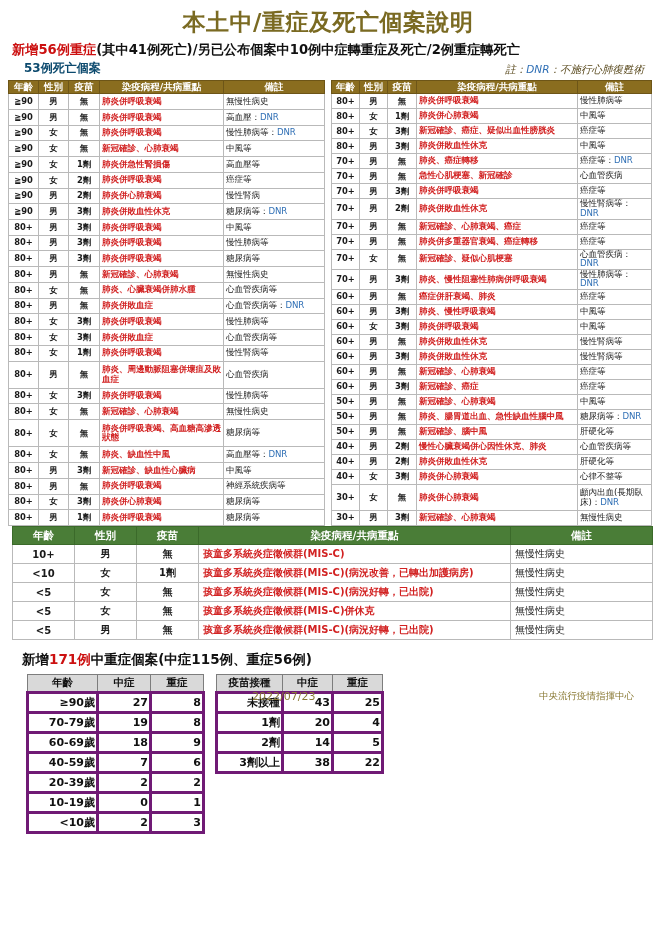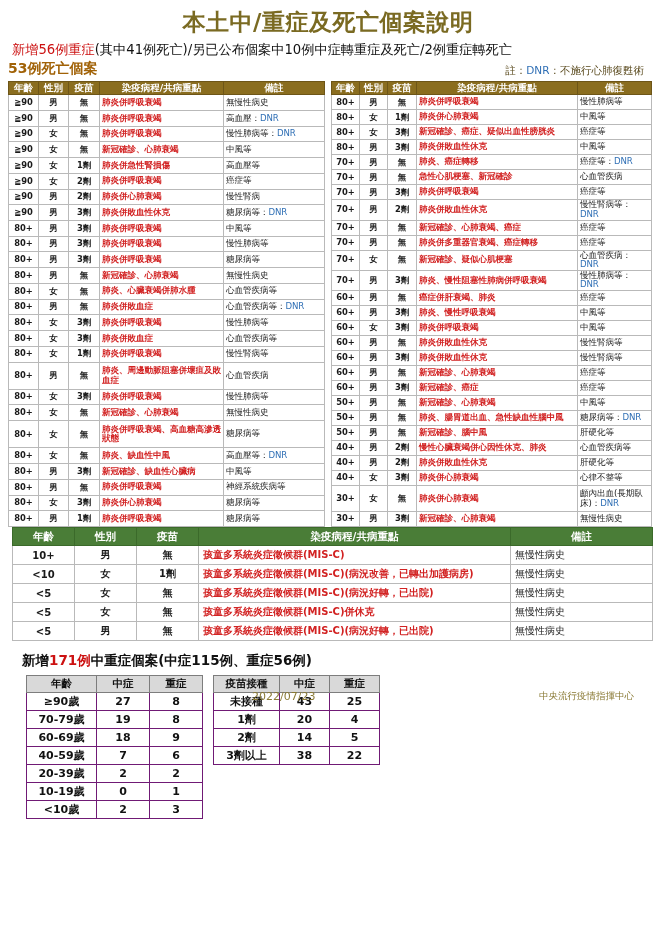--- a/index.html
+++ b/index.html
@@ -19,34 +19,34 @@
     text-align:center;
     font-size: 23px;
     font-weight: bold;
     color: #7a6a22;
     letter-spacing: 0.5px;
     padding-top: 9px;
     line-height: 1.15;
   }
   .subtitle {
     font-size: 13.2px;
-    font-weight: normal;
+    font-weight: bold;
     color: #111;
     margin-top: 7px;
     margin-left: 4px;
     white-space: nowrap;
     line-height: 1.2;
   }
   .subtitle .hl { color: #cc1111; }
   .sub2row { display:flex; align-items:flex-end; justify-content:space-between; margin-top:2px; }
   .sub2 {
-    font-size: 14px; font-weight: bold; color:#a16207;
-    margin-left: 0;
-  }
-  .dnrnote { font-size: 10.5px; color:#5a4a1e; padding-right:4px; }
+    font-size: 12px; font-weight: bold; color:#0c4a6e;
+    margin-left: 16px;
+  }
+  .dnrnote { font-size: 10.5px; color:#5a4a1e; padding-right:4px;font-style:italic; }
   .dnrnote .dnr { color:#2f6fb5; }
 
   
   .tables-wrap { display:flex; gap:6px; margin-top:3px; }
   table.dt { border-collapse: collapse; table-layout: fixed; }
   table.dt th {
     background: #8a6d1f;
     color: #ffffff;
     font-size: 9.5px;
     font-weight: bold;
@@ -103,21 +103,21 @@
   
   .sum-title { font-size:13.5px; font-weight:bold; margin:11px 0 5px 14px; color:#111; }
   .sum-title .hl { color:#cc1111; }
   .sum-wrap { display:flex; gap:10px; margin-left:18px; align-items:flex-start; }
   table.sm { border-collapse:collapse; table-layout:fixed; }
   table.sm th {
     background:#d9d9d9; color:#111; font-size:10.5px; font-weight:bold;
     border:1px solid #7d7d7d; height:17px;
   }
   table.sm td {
-    border:1px solid #701a75; font-size:11px; text-align:center;
+    border:3px solid #701a75; font-size:11px; text-align:right;
     height:17px; font-weight:bold; color:#111;margin-top:47px;
   }
   .smA col.a { width:70px; } .smA col.b { width:53px; } .smA col.c { width:53px; }
   .smB col.a { width:66px; } .smB col.b { width:50px; } .smB col.c { width:50px; }
 
   
   .footer { position:absolute; left:0; bottom:22px; width:656px; padding:0 22px;
             display:flex; justify-content:space-between; align-items:center; }
   .fdate { font-size:11px; color:#8a7a35; margin-left:230px; }
   .forg  { font-size:9.5px; color:#8a7a35; }

